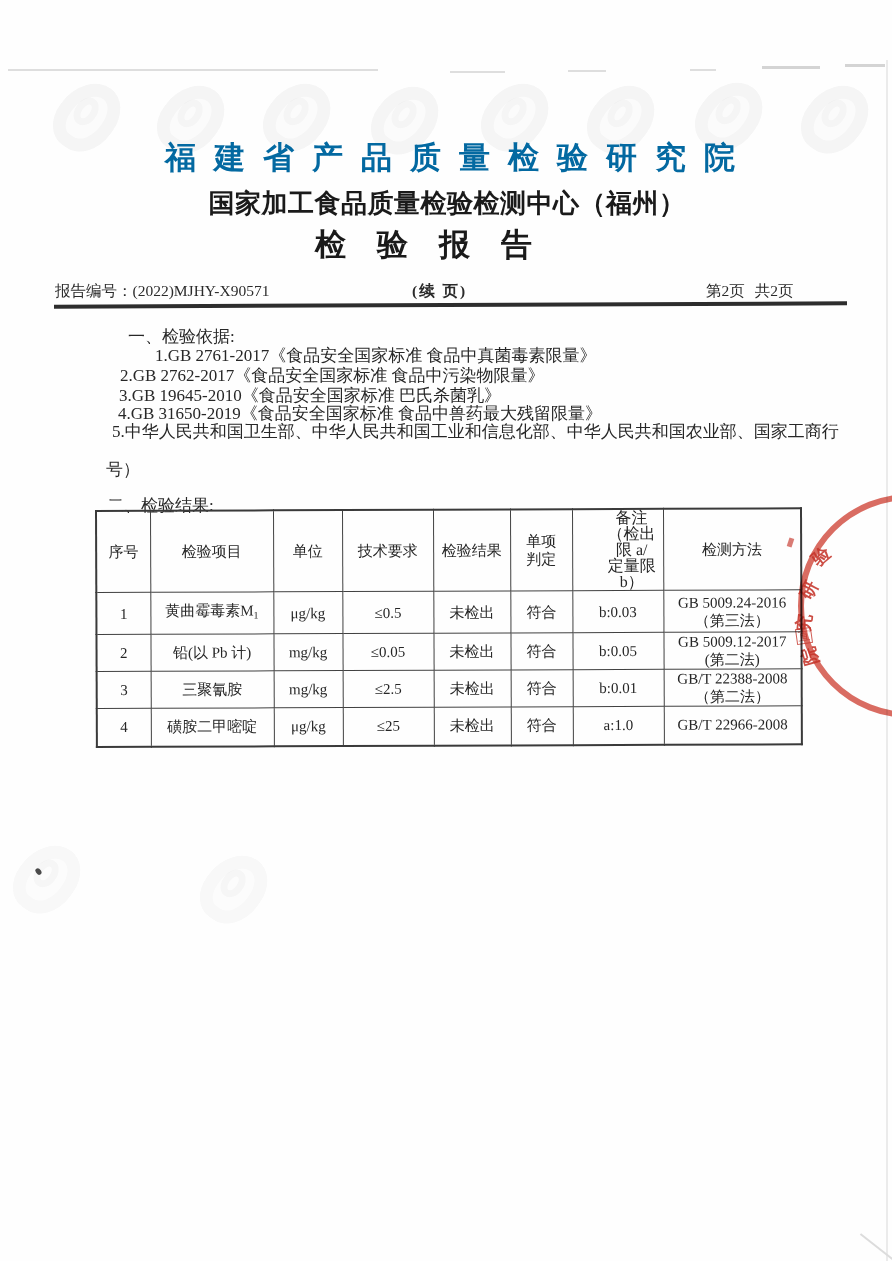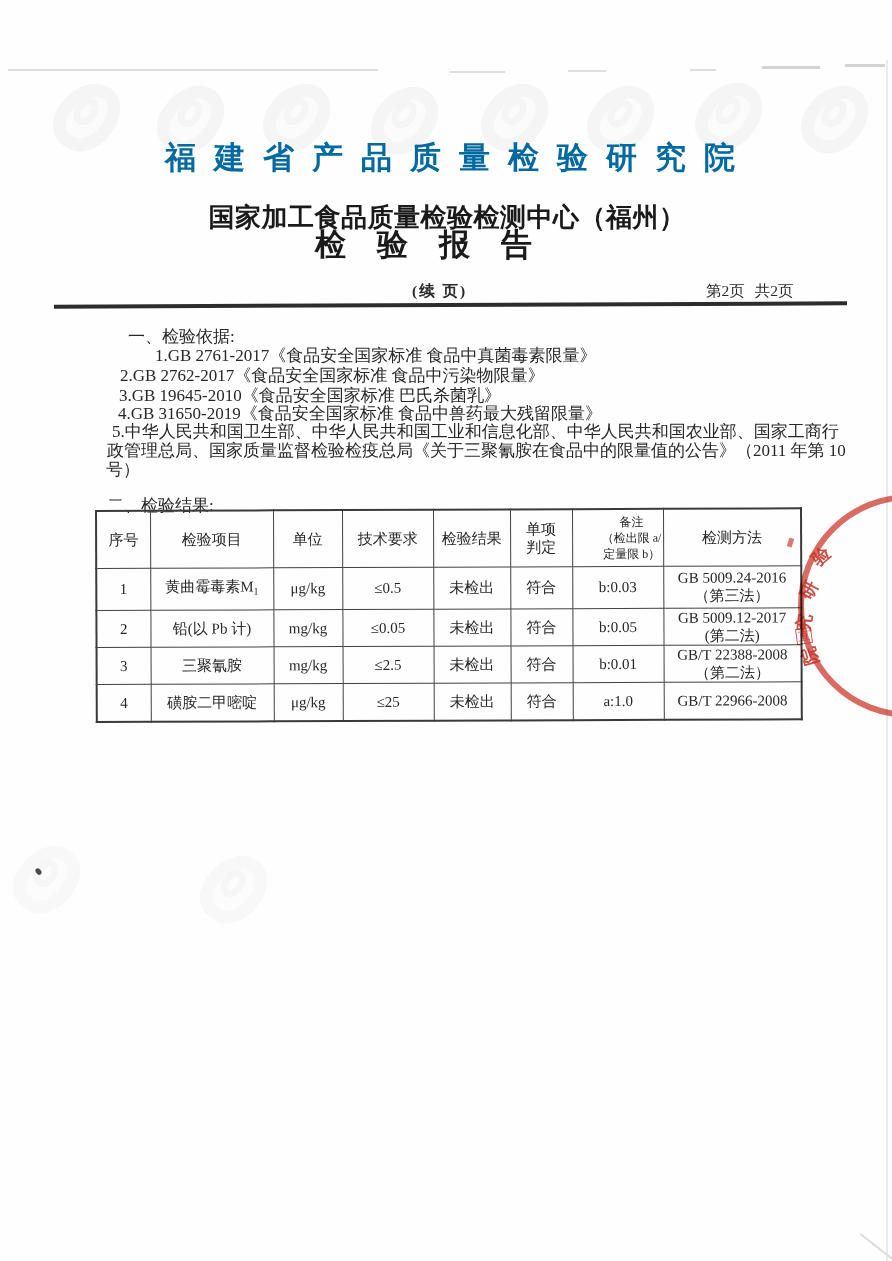--- a/index.html
+++ b/index.html
@@ -17,21 +17,21 @@
   .ghost:after{content:"";position:absolute;left:14px;top:18px;width:22px;height:30px;
     border-radius:50%;box-shadow:inset 0 0 0 7px rgba(70,70,70,0.030);}
   .ghost.faint{box-shadow:inset 0 0 0 13px rgba(70,70,70,0.018);background:rgba(70,70,70,0.010);}
   .streak{position:absolute;background:#dedede;height:2px;}
   .edge-line{position:absolute;left:886px;top:60px;width:2px;height:1201px;background:#ebebeb;}
   .corner-mark{position:absolute;left:856px;top:1246px;width:42px;height:2px;background:#dcdcdc;transform:rotate(38deg);}
   .speck-dark{position:absolute;left:36px;top:868px;width:5px;height:7px;background:#4a4a4a;border-radius:40% 60% 50% 50%;transform:rotate(-35deg);}
   
   .org-title{top:137px;left:50%;transform:translateX(calc(-50% + 13px));
     font-size:31px;font-weight:700;letter-spacing:18px;color:#0369a1;}
-  .sub-title{top:200px;left:50%;transform:translateX(calc(-50% + 1px));
+  .sub-title{top:186px;left:50%;transform:translateX(calc(-50% + 1px));
     font-size:26px;font-weight:700;letter-spacing:0.5px;color:#1a1a1a;}
   .report-title{top:224px;left:50%;transform:translateX(calc(-50% - 7px));
     font-size:31px;font-weight:700;letter-spacing:31px;color:#1a1a1a;}
   
   .meta{top:281px;left:0;width:100%;height:22px;font-size:15.5px;color:#2b2b2b;}
   .meta .no{position:absolute;left:55px;top:0;}
   .meta .cont{position:absolute;left:412px;top:0;letter-spacing:2px;font-weight:bold;}
   .meta .pages{position:absolute;left:706px;top:0;word-spacing:6px;}
   .rule{top:303px;left:54px;width:793px;height:3.5px;background:#2d2d2d;transform:rotate(-0.25deg);}
   
@@ -39,21 +39,21 @@
   
   table.results{position:absolute;left:95px;top:510px;border-collapse:collapse;table-layout:fixed;
     transform:rotate(-0.22deg);transform-origin:0 0;}
   table.results th,table.results td{border:1.6px solid #414141;padding:0;font-weight:400;
     text-align:center;vertical-align:middle;font-size:15px;color:#262626;line-height:18px;}
   table.results{border:2px solid #3a3a3a;}
   tr.hdr{height:57px;}
   tr.r1{height:42px;} tr.r2{height:37px;} tr.r3{height:35px;} tr.r4{height:38px;}
   td.item{text-align:left;padding-left:15px;}
   td.method{text-align:left;padding-left:7px;font-size:14.5px;line-height:17px;}
-  th .small3{font-size:12px;line-height:16px;display:block;padding-left:28px;}
+  th .small3{font-size:16px;line-height:16px;display:block;padding-left:28px;}
   th .two{display:block;line-height:18px;}
   sub.msub{font-size:10px;vertical-align:-3px;}
   .closing{top:721px;left:0;width:800px;text-align:center;font-size:15px;color:#2c2c2c;letter-spacing:1px;}
   
   .stamp{position:absolute;left:0;top:0;z-index:5;mix-blend-mode:multiply;}
   .stamp-circle{position:absolute;left:798px;top:494px;width:212px;height:212px;border-radius:50%;
     border:6px solid rgba(208,67,54,0.78);}
   .stamp-char{position:absolute;color:rgba(198,52,42,0.88);font-size:18px;font-weight:700;
     font-family:"Liberation Serif","DejaVu Serif",serif;}
   .stamp-box{position:absolute;left:796px;top:628px;color:rgba(198,52,42,0.85);font-size:12px;
@@ -84,32 +84,32 @@
   <div class="ghost faint" style="left:205px;top:852px;"></div>
   <div class="edge-line"></div>
   <div class="corner-mark"></div>
   <div class="speck-dark"></div>
 
   <div class="abs org-title nowrap">福建省产品质量检验研究院</div>
   <div class="abs sub-title nowrap">国家加工食品质量检验检测中心（福州）</div>
   <div class="abs report-title nowrap">检验报告</div>
 
   <div class="abs meta">
+    <span class="no nowrap"><span>报告编号：</span><span>(2022)MJHY-X90571</span></span>
     <span class="cont nowrap">(续 页)</span>
     <span class="pages nowrap">第2页 共2页</span>
   </div>
   <div class="abs rule"></div>
 
   <div class="abs bline nowrap" style="left:128px;top:327px;">一、检验依据:</div>
   <div class="abs bline nowrap" style="left:121px;top:346px;margin-left:34px;">1.GB 2761-2017《食品安全国家标准 食品中真菌毒素限量》</div>
   <div class="abs bline nowrap" style="left:120px;top:366px;">2.GB 2762-2017《食品安全国家标准 食品中污染物限量》</div>
   <div class="abs bline nowrap" style="left:119px;top:386px;">3.GB 19645-2010《食品安全国家标准 巴氏杀菌乳》</div>
   <div class="abs bline nowrap" style="left:118px;top:404px;">4.GB 31650-2019《食品安全国家标准 食品中兽药最大残留限量》</div>
   <div class="abs bline nowrap" style="left:112px;top:422px;">5.中华人民共和国卫生部、中华人民共和国工业和信息化部、中华人民共和国农业部、国家工商行</div>
-  <div class="abs bline nowrap" style="left:107px;top:441px;">政管理总局、国家质量监督检验检疫总局《关于三聚氰胺在食品中的限量值的公告》（2011 年第 10</div>
   <div class="abs bline nowrap" style="left:106px;top:460px;">号）</div>
 
   <div class="abs bline nowrap" style="left:107px;top:496px;">二、检验结果:</div>
 
   <table class="results">
     <colgroup>
       <col style="width:54px">
         <col style="width:123px">
         <col style="width:69px">
         <col style="width:91px">

